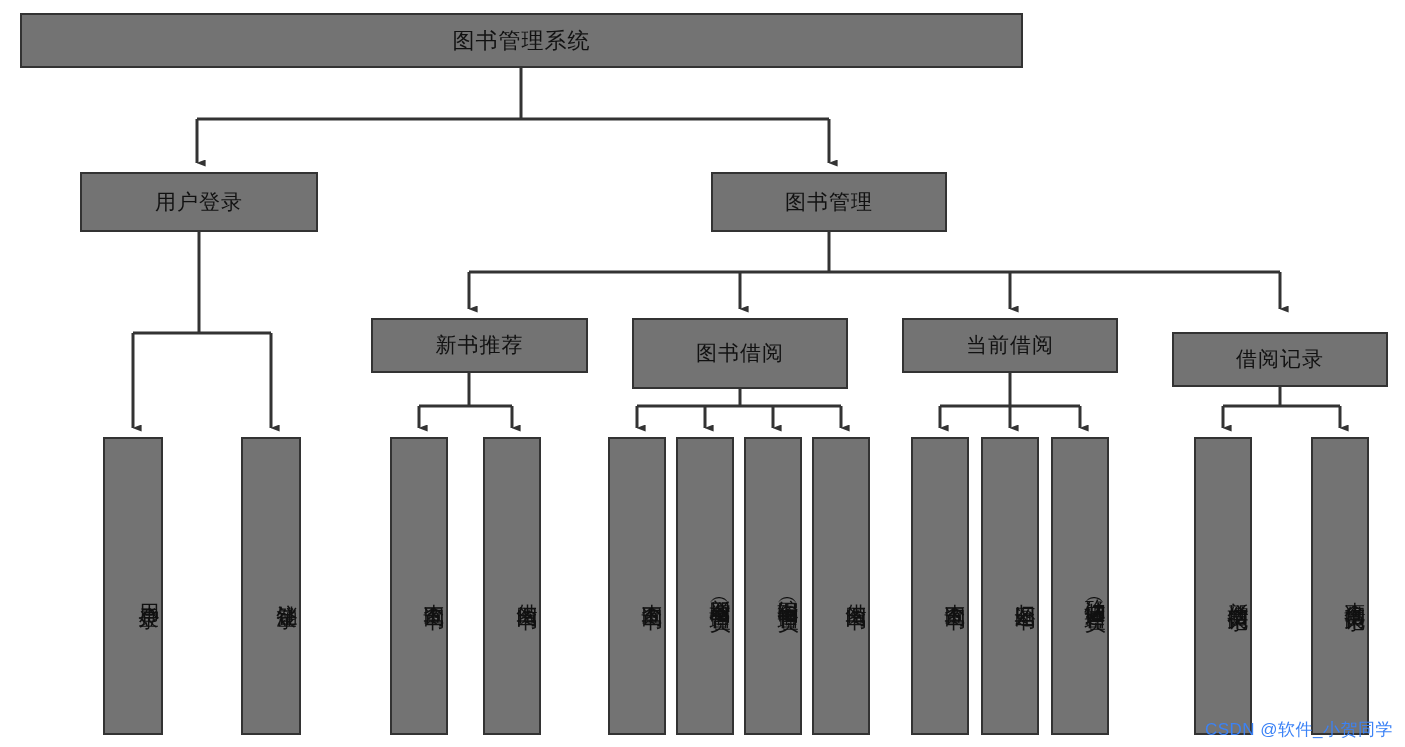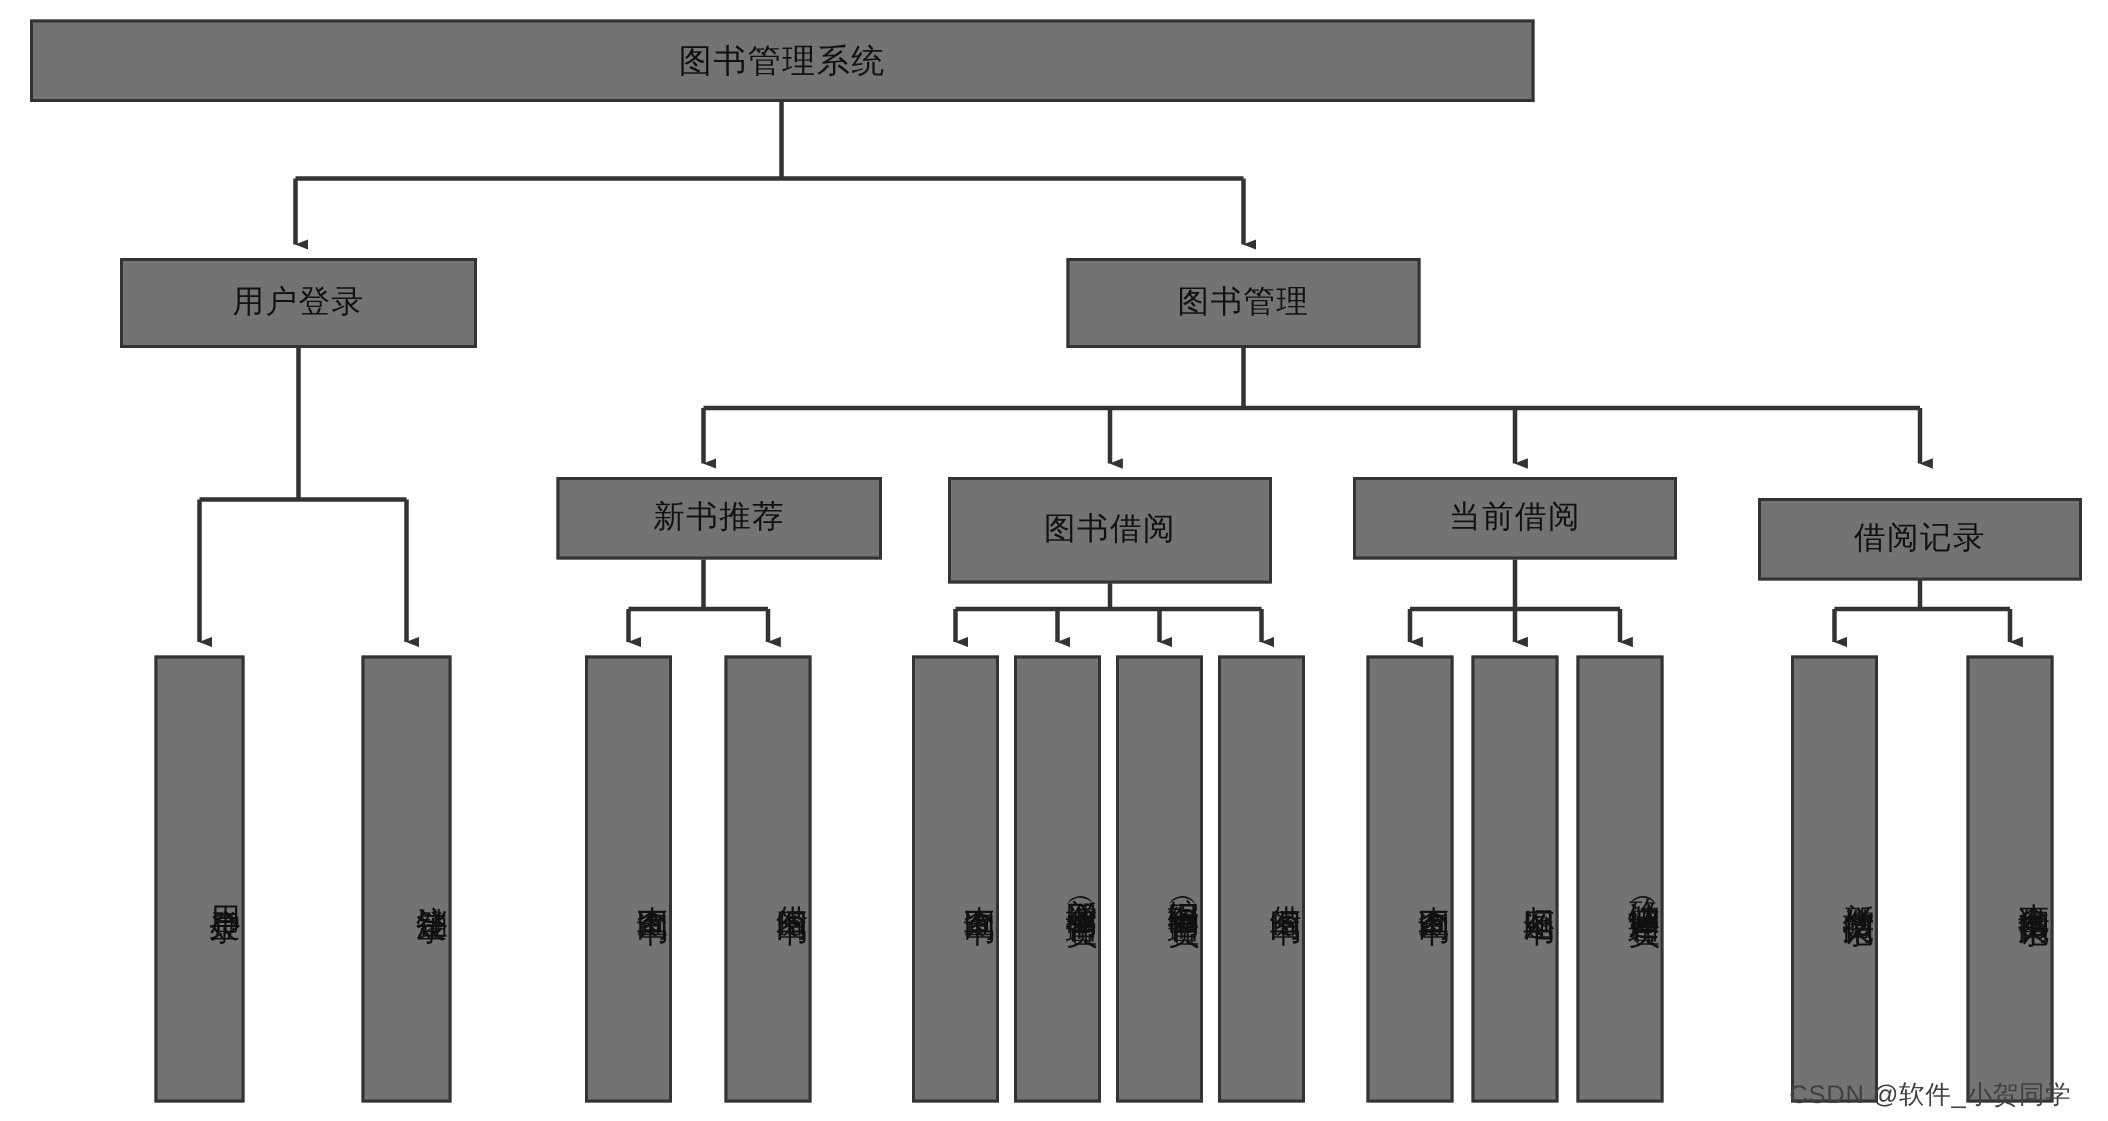--- a/index.html
+++ b/index.html
@@ -53,24 +53,24 @@
   .node.v .vtext {
     writing-mode: vertical-rl;
     text-orientation: upright;
     white-space: nowrap;
   }
   .node.root {
     font-size: 22px;
   }
   .watermark {
     position: absolute;
-    right: 24px;
+    right: 12px;
     bottom: 6px;
     font-size: 17px;
-    color: #404040;
+    color: #3b82f6;
     letter-spacing: 0.5px;
     white-space: nowrap;
     user-select: none;
   }
 </style>
 </head>
 <body>
 
 <div id="diagram-root">
 

